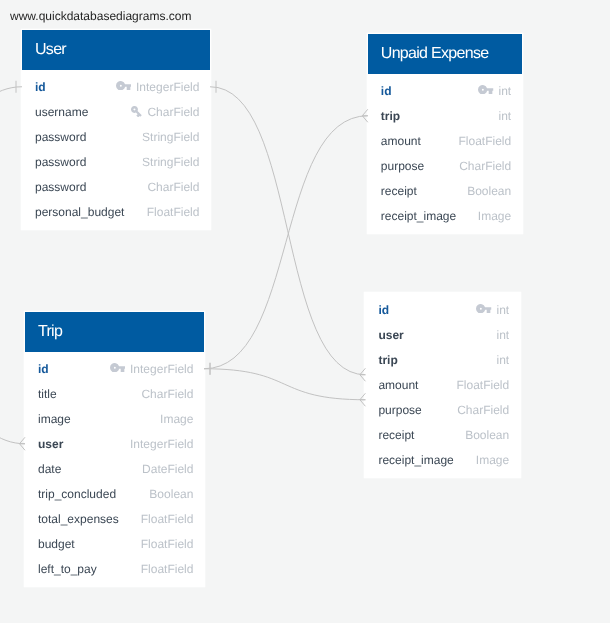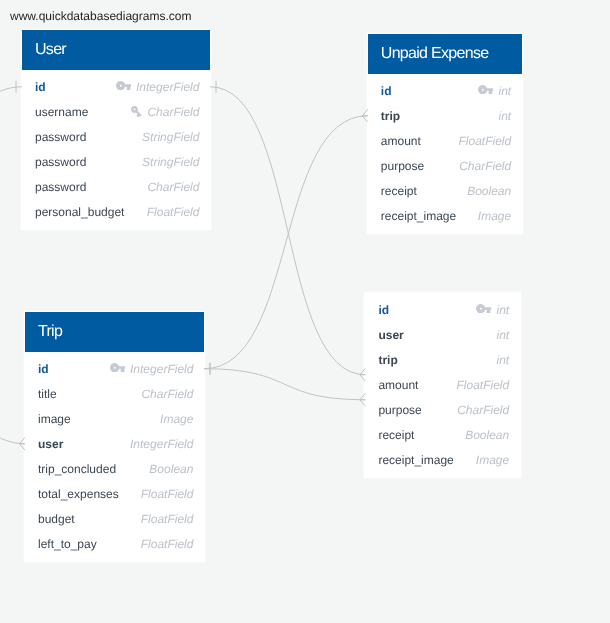--- a/index.html
+++ b/index.html
@@ -68,21 +68,20 @@
   .row .name {
     color: var(--field-text, #3b4754);
     white-space: nowrap;
   }
   .row.pk .name { color: var(--pk-text, #15599b); font-weight: bold; }
   .row.fk .name { font-weight: bold; }
   .row .spacer { flex: 1 1 auto; }
   .row .type {
     color: var(--type-text, #bcc2c9);
     white-space: nowrap;
-    font-style: italic;
   }
   .row .icon { display:flex; align-items:center; }
   .row .icon .pk-svg { margin-right: 5px; margin-top: -2.8px; }
   .row .icon .uq-svg { margin-right: 5.2px; margin-top: -1.1px; }
 </style>
 </head>
 <body>
 
 <div id="canvas">
   <div class="watermark">www.quickdatabasediagrams.com</div>
@@ -194,20 +193,25 @@
           </div>
           <div class="row">
             <span class="name">image</span>
             <span class="spacer"></span>
             <span class="type">Image</span>
           </div>
           <div class="row fk">
             <span class="name">user</span>
             <span class="spacer"></span>
             <span class="type">IntegerField</span>
+          </div>
+          <div class="row">
+            <span class="name">date</span>
+            <span class="spacer"></span>
+            <span class="type">DateField</span>
           </div>
           <div class="row">
             <span class="name">trip_concluded</span>
             <span class="spacer"></span>
             <span class="type">Boolean</span>
           </div>
           <div class="row">
             <span class="name">total_expenses</span>
             <span class="spacer"></span>
             <span class="type">FloatField</span>

